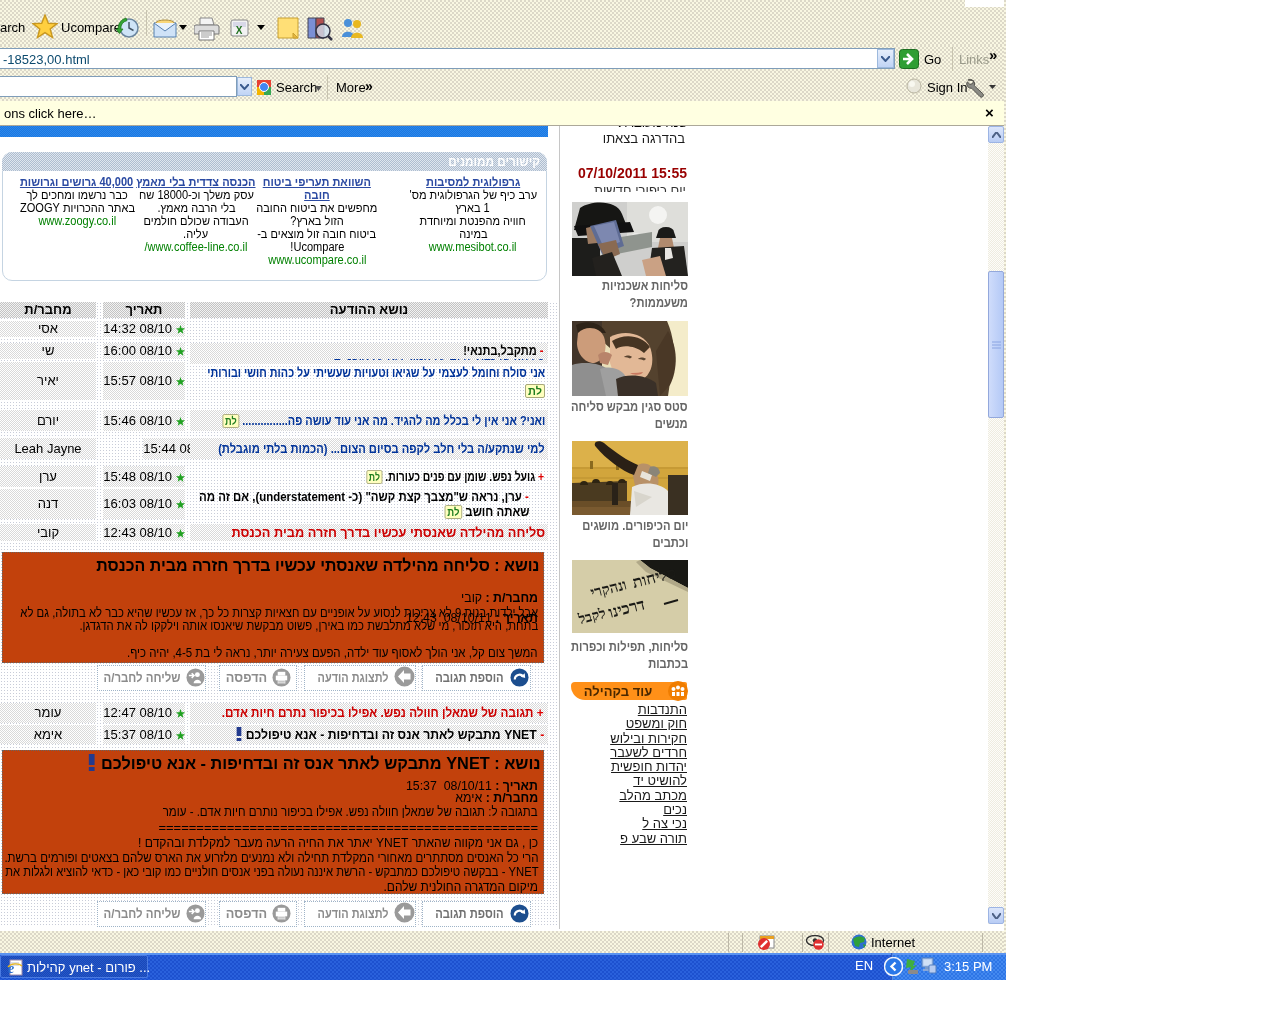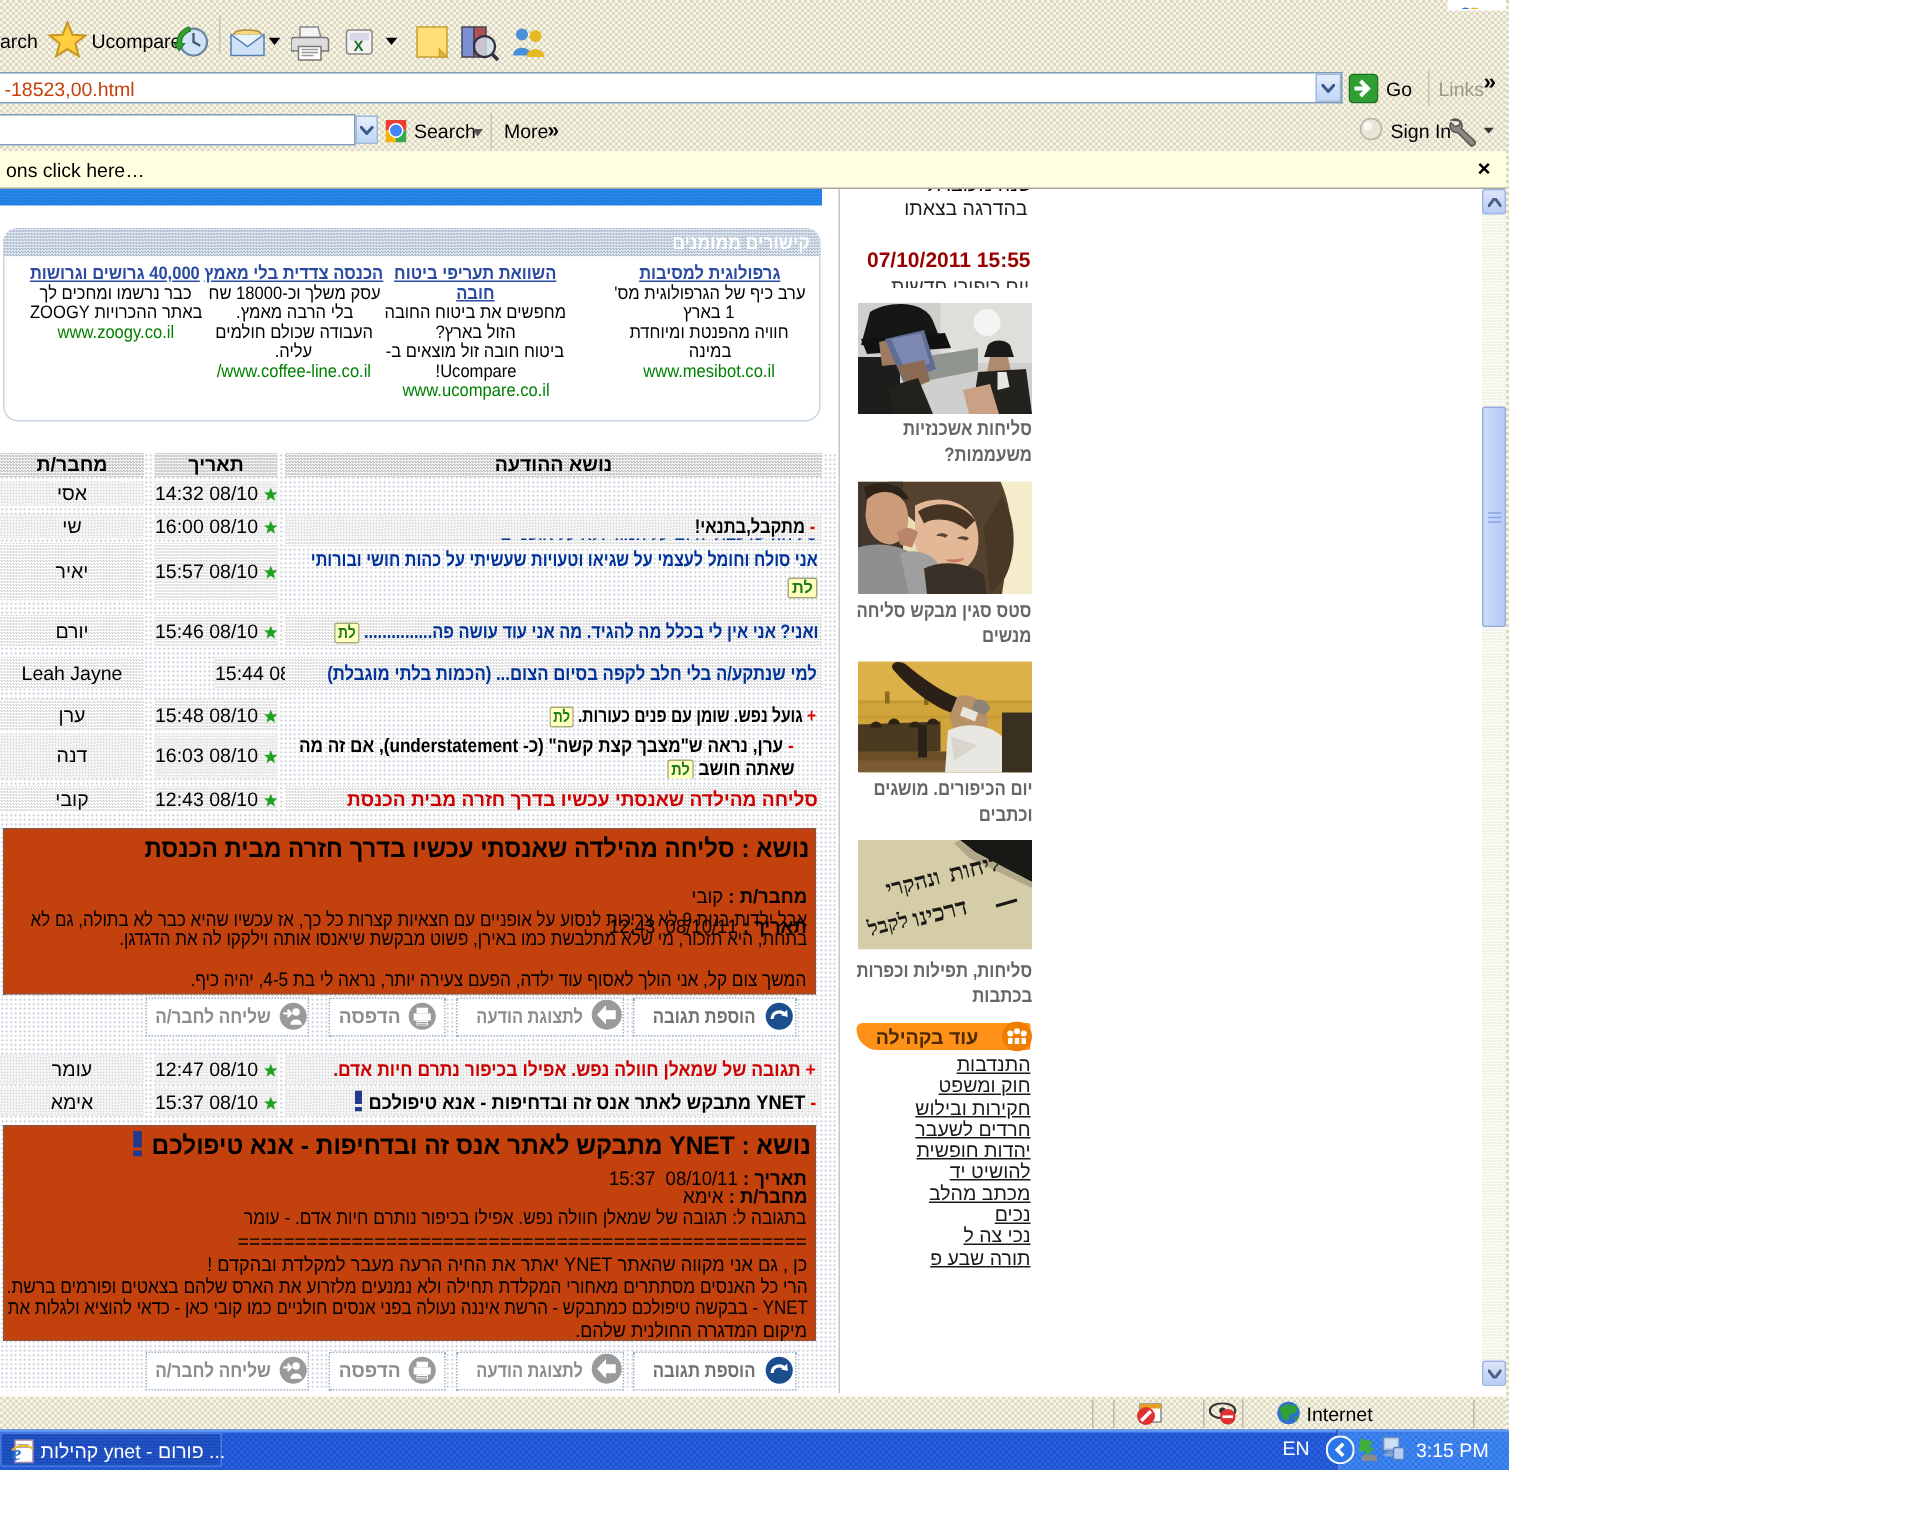--- a/index.html
+++ b/index.html
@@ -87,21 +87,21 @@
   <svg class="abs" style="left:340px;top:17px;" width="24" height="22" viewBox="0 0 24 22">
     <circle cx="8" cy="6" r="4" fill="#4a90d9"></circle>
       <path d="M2 20 c0-7 12-7 12 0 z" fill="#4a90d9"></path>
     <circle cx="17" cy="7" r="4" fill="#e8b820"></circle>
       <path d="M11 21 c0-7 12-7 12 0 z" fill="#e8b820"></path>
   </svg>
   <div class="abs" style="left:146px;top:10px;width:1px;height:26px;background:#c8c4b0;"></div>
 </div>
 <div id="addrrow" class="abs dxp" style="left:0;top:45px;width:1006px;height:28px;">
   <div class="abs" style="left:0;top:3px;width:895px;height:21px;background:#fff;border:1px solid #7f9db9;border-left:none;">
-    <div class="abs" style="left:3px;top:3px;font-size:13px;color:#c2410c;">-18523,00.html</div>
+    <div class="abs" style="left:3px;top:3px;font-size:13px;color:#0c4a6e;">-18523,00.html</div>
     <div class="abs" style="left:877px;top:0px;width:17px;height:19px;background:linear-gradient(#e6eefb,#c0d4f5);border:1px solid #9db9dd;">
       <svg class="abs" style="left:3px;top:6px;" width="9" height="6">
           <path d="M0 0 l4.5 5 L9 0" stroke="#3a5a8c" stroke-width="2" fill="none"></path>
         </svg>
     </div>
   </div>
   <svg class="abs" style="left:899px;top:4px;" width="20" height="20" viewBox="0 0 20 20">
     <rect x="0.5" y="0.5" width="19" height="19" rx="3" fill="#2f9e33" stroke="#1c6e20"></rect>
     <path d="M4 10 h8 M8 5 l5 5 -5 5" stroke="#fff" stroke-width="2.6" fill="none"></path>
   </svg>

